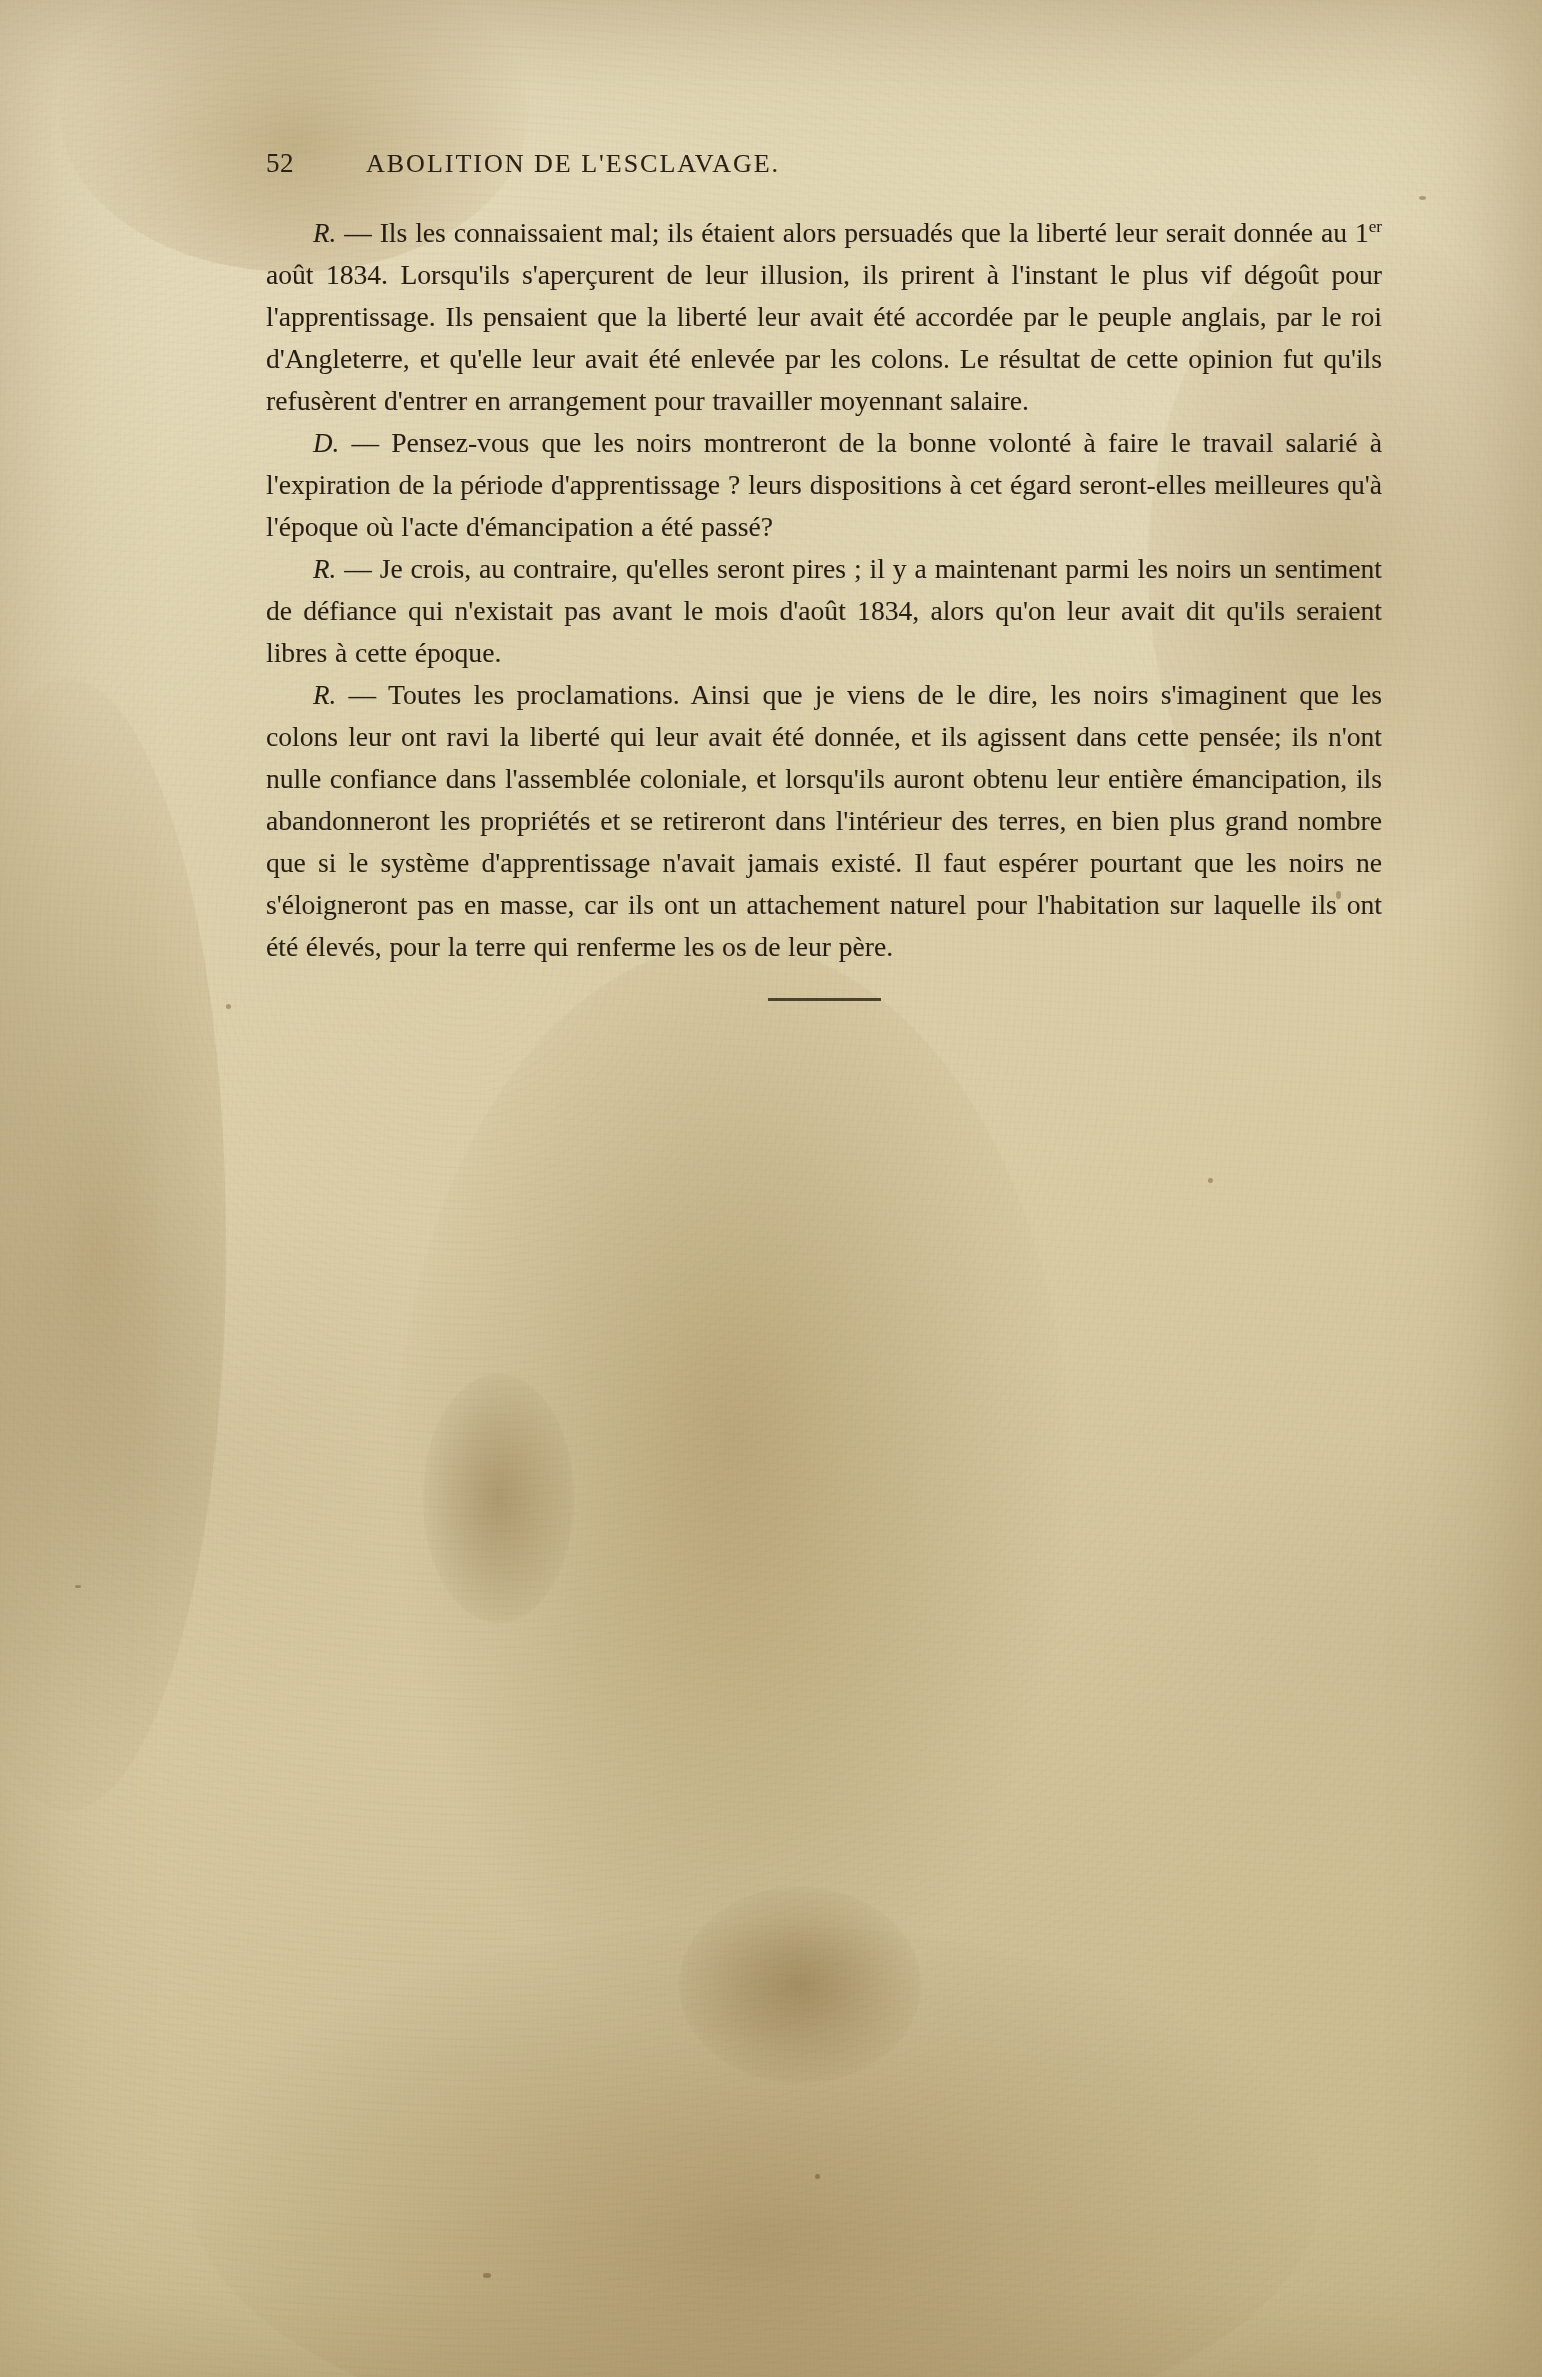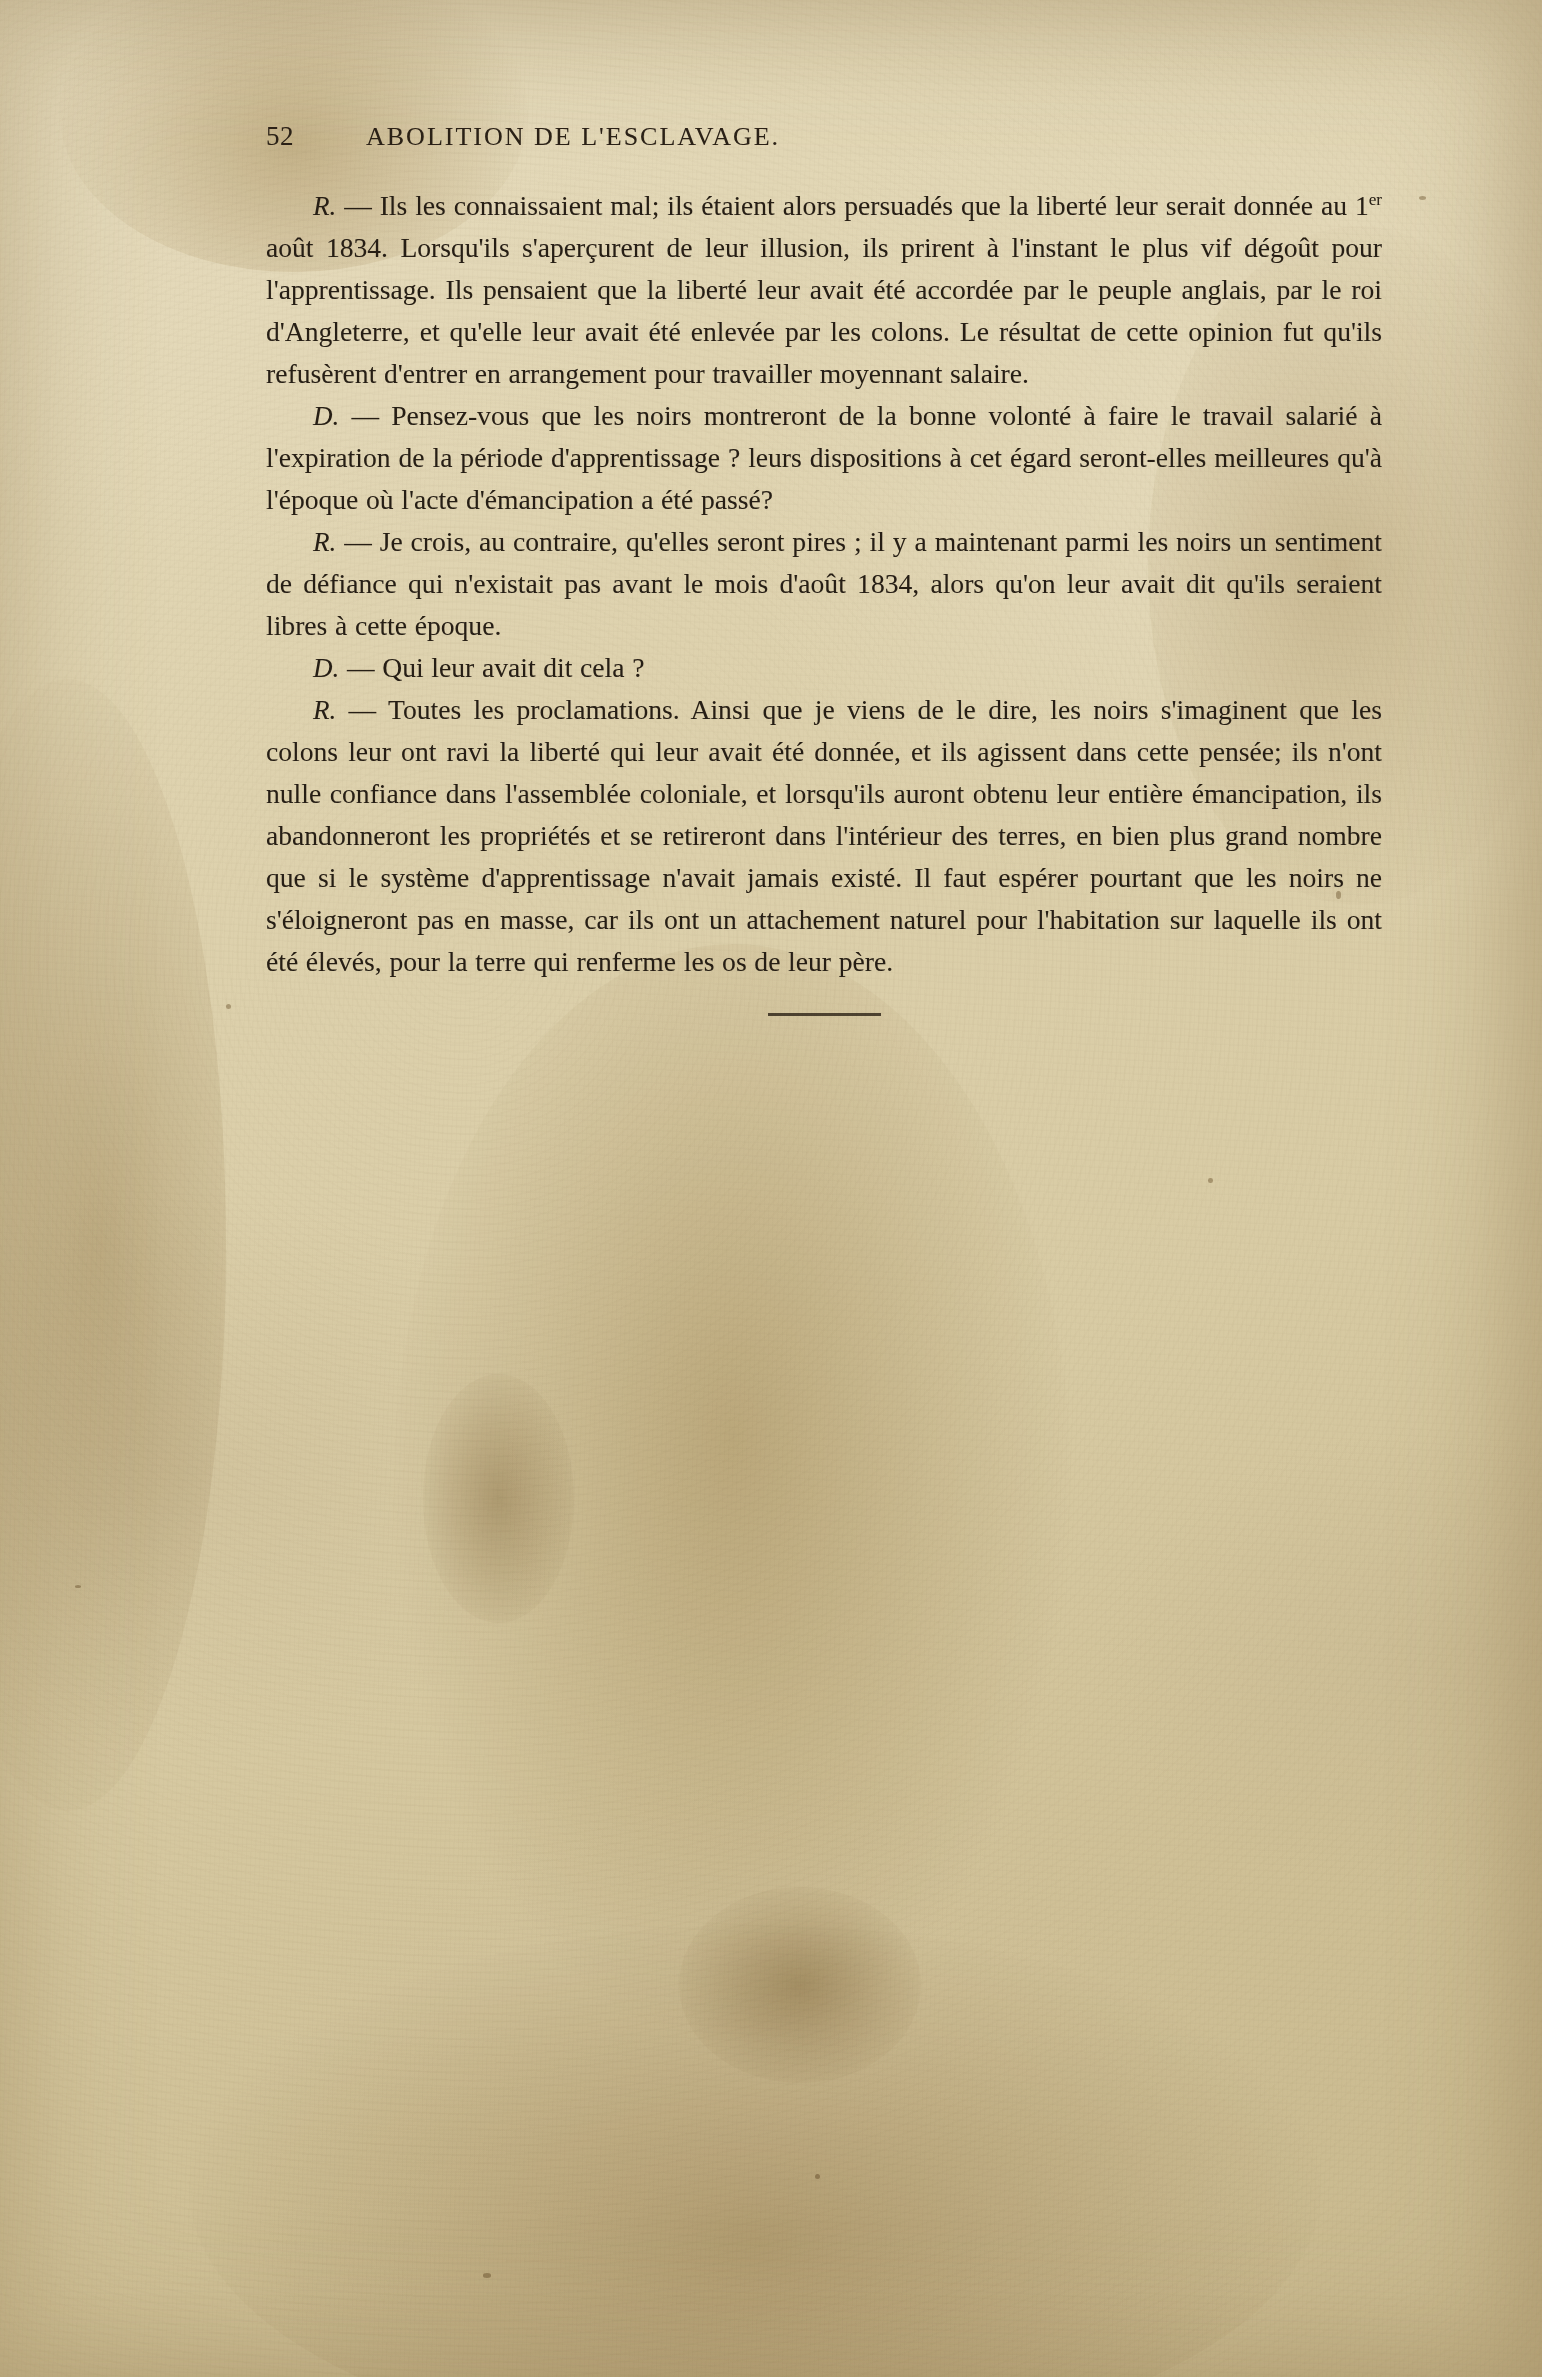--- a/index.html
+++ b/index.html
@@ -129,21 +129,21 @@
     font-size: 27px;
   }
   .dash { letter-spacing: 0px; }
   .sup {
     font-size: 0.62em;
     vertical-align: super;
     line-height: 0;
   }
 
   
-  #text-column { text-shadow: 0.3px 0.2px 0 rgba(60,45,28,0.18); }
+  #text-column { text-shadow: 0.3px 0.2px 0 rgba(60,45,28,0.18); margin-top: 27px; }
 
   #rule-wrap {
     margin-top: 30px;
     display: flex;
     justify-content: center;
   }
   #end-rule {
     width: 113px;
     height: 3px;
     background: #352a1c;
@@ -175,23 +175,20 @@
     </p>
 
     <p class="para indent">
       <span class="speaker">D.</span><span class="dash"> — </span><span>Pensez-vous que les noirs montreront de la bonne volonté à faire le travail salarié à l'expiration de la période d'apprentissage ? leurs dispositions à cet égard seront-elles meilleures qu'à l'époque où l'acte d'émancipation a été passé?</span>
     </p>
 
     <p class="para indent">
       <span class="speaker">R.</span><span class="dash"> — </span><span>Je crois, au contraire, qu'elles seront pires ; il y a maintenant parmi les noirs un sentiment de défiance qui n'existait pas avant le mois d'août 1834, alors qu'on leur avait dit qu'ils seraient libres à cette époque.</span>
     </p>
 
-    <p class="para indent">
-      <span class="speaker">D.</span><span class="dash"> — </span><span>Qui leur avait dit cela ?</span>
-    </p>
 
     <p class="para indent">
       <span class="speaker">R.</span><span class="dash"> — </span><span>Toutes les proclamations. Ainsi que je viens de le dire, les noirs s'imaginent que les colons leur ont ravi la liberté qui leur avait été donnée, et ils agissent dans cette pensée; ils n'ont nulle confiance dans l'assemblée coloniale, et lorsqu'ils auront obtenu leur entière émancipation, ils abandonneront les propriétés et se retireront dans l'intérieur des terres, en bien plus grand nombre que si le système d'apprentissage n'avait jamais existé. Il faut espérer pourtant que les noirs ne s'éloigneront pas en masse, car ils ont un attachement naturel pour l'habitation sur laquelle ils ont été élevés, pour la terre qui renferme les os de leur père.</span>
     </p>
 
     <div id="rule-wrap">
       <div id="end-rule"></div>
     </div>
 
   </div>

